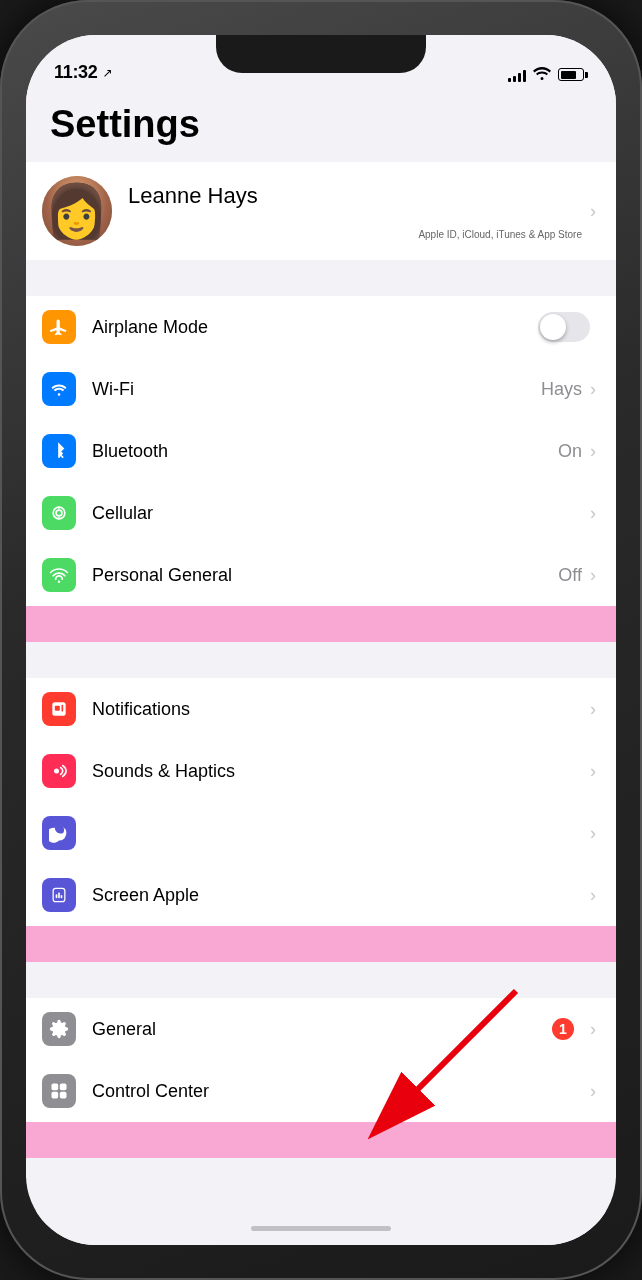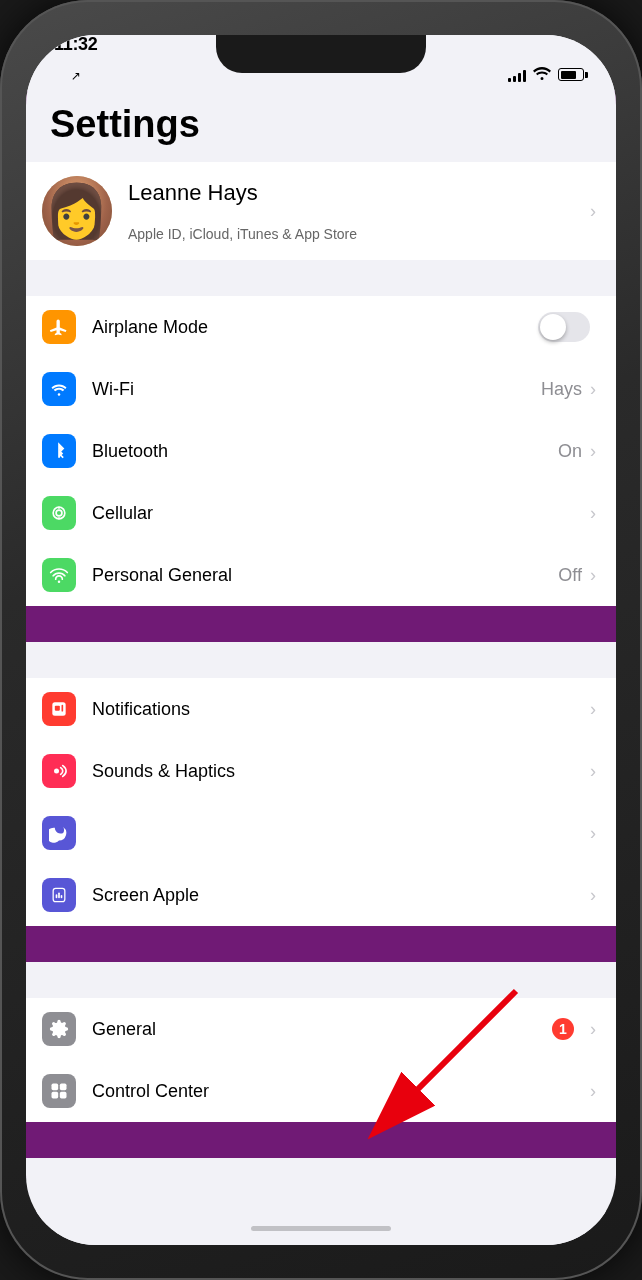--- a/index.html
+++ b/index.html
@@ -139,21 +139,21 @@
       width: 75%;
       height: 100%;
       background: #000;
       border-radius: 1px;
     }
 
     
     .content {
       flex: 1;
       overflow-y: auto;
-      background: #701a75;
+      background: #f9a8d4;
     }
 
     .content::-webkit-scrollbar { display: none; }
 
     
     .page-title {
       font-size: 38px;
       font-weight: 700;
       color: #000;
       padding: 12px 24px 16px 24px;
@@ -229,22 +229,23 @@
     }
 
     .profile-name {
       font-size: 22px;
       font-weight: 400;
       color: #000;
       margin-bottom: 20px;
     }
 
     .profile-subtitle {
-      font-size: 14px;
+      font-size: 10px;
       color: #666;
+      text-align: right;
     }
 
     .chevron {
       color: #c7c7cc;
       font-size: 18px;
       margin-left: 8px;
     }
 
     
     .icon-container {
@@ -376,21 +377,21 @@
     }
   </style>
 </head>
 <body>
 
 <div class="phone-outer">
   <div class="phone-screen">
     <div class="notch"></div>
 
     <div class="status-bar">
-      <div style="display:flex; align-items:center; gap:14px;flex-direction:column;">
+      <div style="display:flex; align-items:center; gap:5px;">
         <span class="status-time">11:32</span>
         <span class="location-arrow">↗</span>
       </div>
       <div class="status-icons">
         <div class="signal-bars">
           <div class="signal-bar" style="height:4px;"></div>
           <div class="signal-bar" style="height:6px;"></div>
           <div class="signal-bar" style="height:9px;"></div>
           <div class="signal-bar" style="height:12px;"></div>
         </div>

